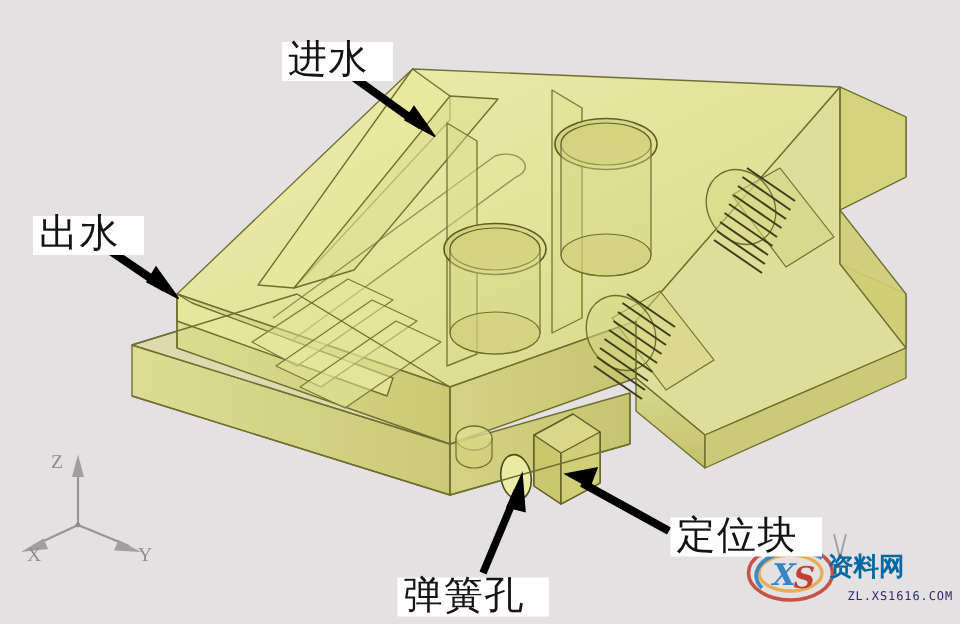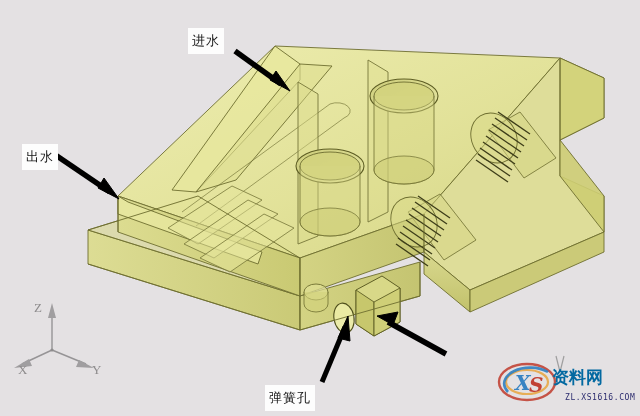--- a/index.html
+++ b/index.html
@@ -11,24 +11,24 @@
     position:relative;
   }
   #stage{position:absolute;left:0;top:0;width:640px;height:416px;}
   #cad{position:absolute;left:0;top:0;width:640px;height:416px;}
 
   .label{
     position:absolute;
     background:#fdfdfd;
     color:#141414;
     font-family:"DejaVu Sans", sans-serif;
-    font-size:13px;
+    font-size:26px;
     line-height:21px;
     letter-spacing:1px;
-    padding:2px 4px 3px 4px;
+    padding:2px 16px 3px 4px;
     white-space:nowrap;
     font-weight:500;
   }
   #lbl-inlet{left:188px;top:28px;}
   #lbl-outlet{left:22px;top:144px;}
   #lbl-spring{left:265px;top:385px;}
   #lbl-block{left:447px;top:345px;}
 
   .axis-letter{
     position:absolute;
@@ -260,20 +260,21 @@
       <path d="M556,356 L560,372 L564,356" fill="none" stroke="#8d8d8d" stroke-width="1.2" opacity="0.8"></path>
     </g>
   </svg>
 
   <div class="label" id="lbl-inlet">进水</div>
 
   <div class="label" id="lbl-spring">弹簧孔</div>
 
   <div class="label" id="lbl-outlet">出水</div>
 
+  <div class="label" id="lbl-block">定位块</div>
 
   <div class="axis-letter" id="ax-z">Z</div>
   <div class="axis-letter" id="ax-x">X</div>
   <div class="axis-letter" id="ax-y">Y</div>
 
   <div id="wm-cn">资料网</div>
   <div id="wm-url">ZL.XS1616.COM</div>
 
 </div>
 

